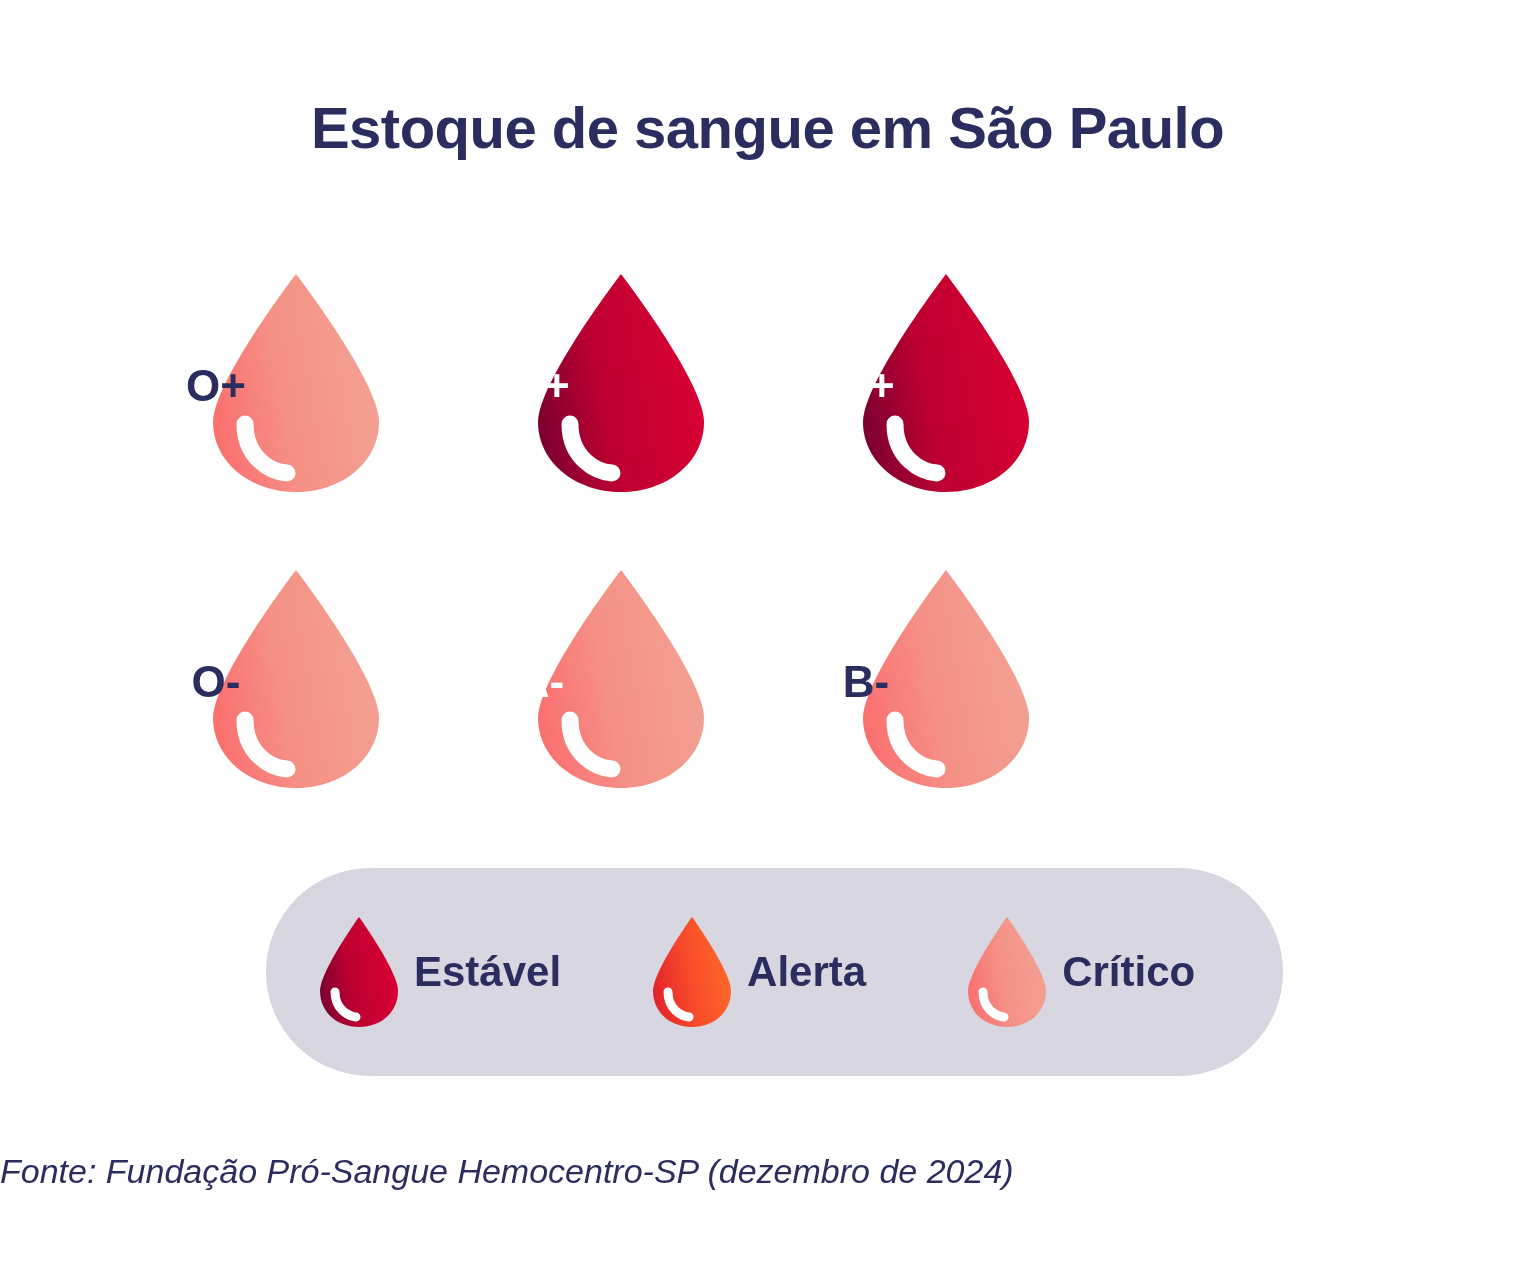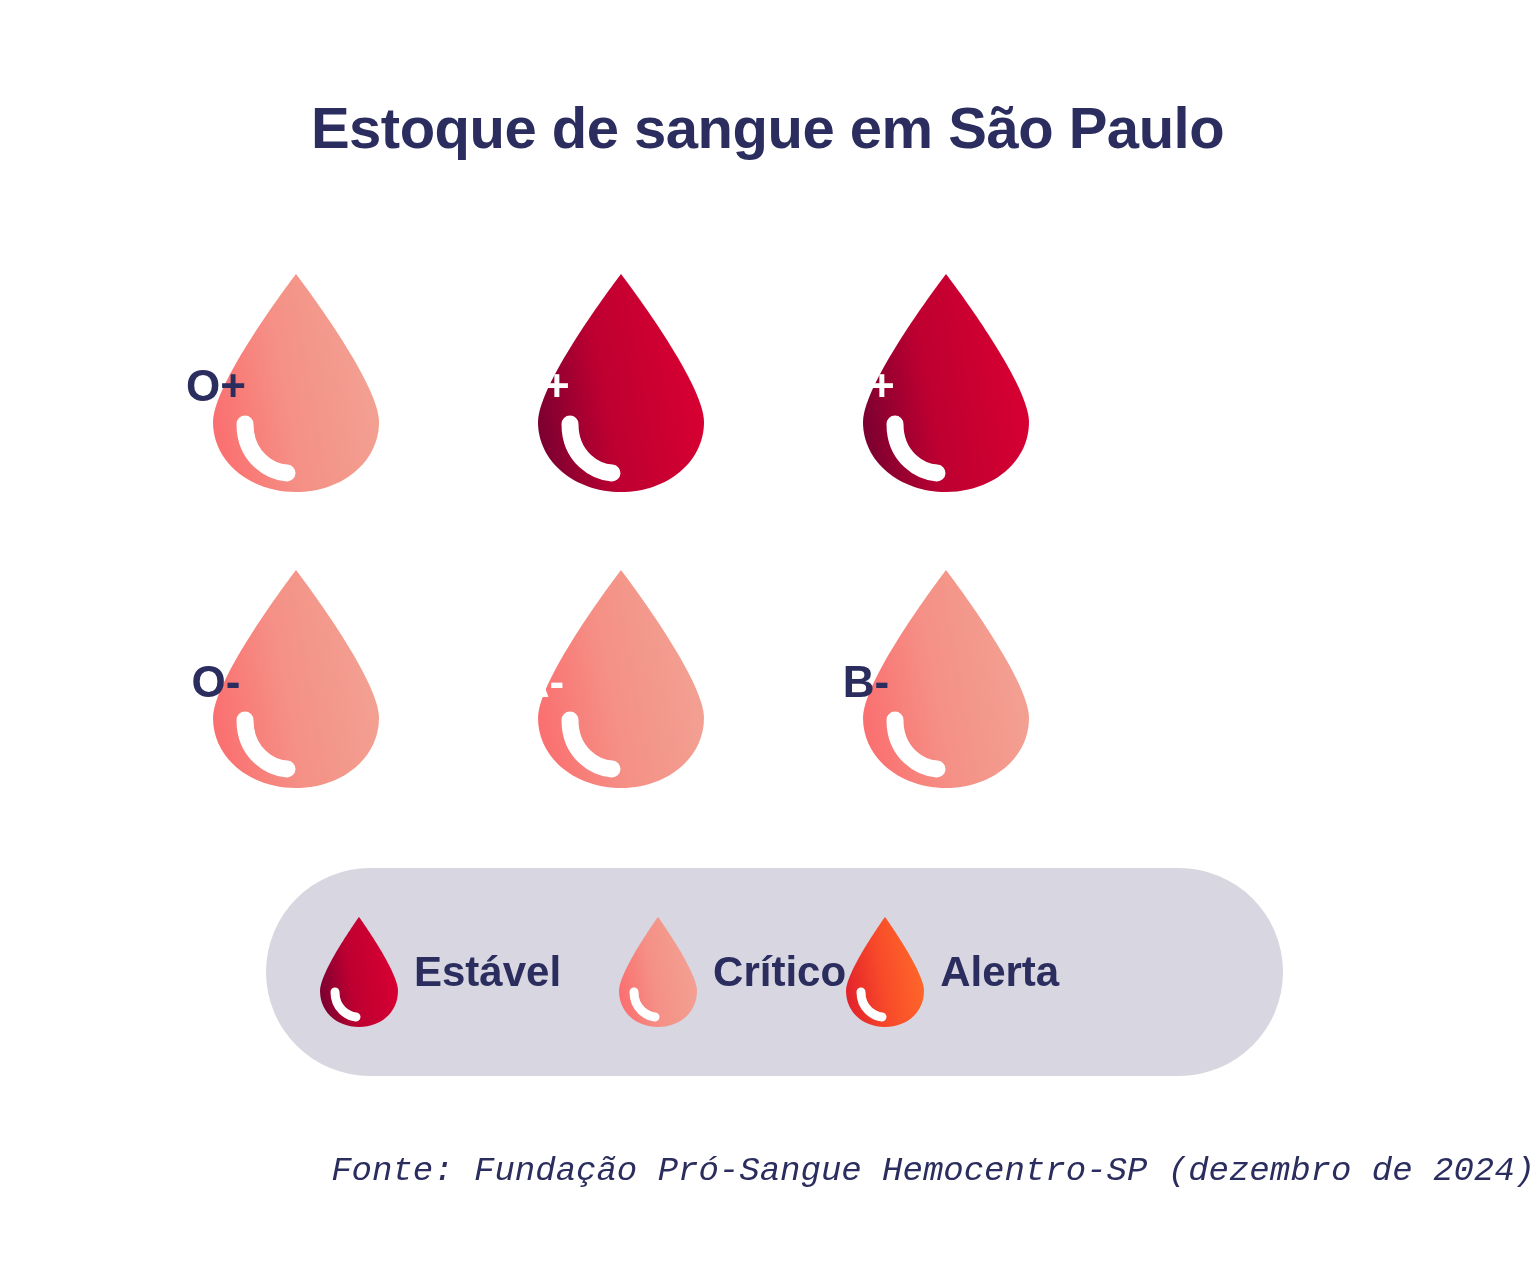--- a/index.html
+++ b/index.html
@@ -98,21 +98,21 @@
     align-items: center;
     box-sizing: border-box;
     padding-left: 54px;
   }
   .legend-item {
     display: flex;
     flex-direction: row;
     align-items: center;
     column-gap: 16px;
   }
-  .legend-item.spacer-1 { margin-right: 58px; }
+  .legend-item.spacer-1 { margin-right: 92px; }
   .legend-item.spacer-2 { margin-right: 102px; }
 
   .legend-drop {
     width: 78px;
     height: 112px;
     flex: 0 0 auto;
   }
   .legend-drop svg {
     display: block;
     width: 78px;
@@ -125,26 +125,25 @@
     white-space: nowrap;
     line-height: 1;
   }
 
   
   .footer {
     position: absolute;
     top: 1152px;
     left: 0;
     width: 1535px;
-    text-align: right;
+    text-align: left;
     font-size: 34px;
     font-style: italic;
     color: #2B2D5E;
     white-space: nowrap;
-    font-family: Liberation Mono, monospace;
   }
 </style>
 </head>
 <body>
 
 <div class="canvas">
 
   <div class="title">Estoque de sangue em São Paulo</div>
 
   <div class="grid">
@@ -275,51 +274,51 @@
               <stop offset="100%" stop-color="#DA0032"></stop>
             </linearGradient>
           </defs>
           <path d="M39 1 C39 1 78 55 78 75 C78 96 61 111 39 111 C17 111 0 96 0 75 C0 55 39 1 39 1 Z" fill="url(#g-lg1)"></path>
           <path d="M15 76 C15 93 28 100 36 101" fill="none" stroke="#FFFFFF" stroke-width="9" stroke-linecap="round"></path>
         </svg>
       </span>
       <span class="legend-label">Estável</span>
     </div>
 
+    <div class="legend-item spacer-2">
+      <span class="legend-drop">
+        <svg viewBox="0 0 78 112" xmlns="http://www.w3.org/2000/svg">
+          <defs>
+            <linearGradient id="g-lg2" x1="0" y1="0.62" x2="1" y2="0.38">
+              <stop offset="0%" stop-color="#E3232B"></stop>
+              <stop offset="45%" stop-color="#F84A2A"></stop>
+              <stop offset="100%" stop-color="#FF6A29"></stop>
+            </linearGradient>
+          </defs>
+          <path d="M39 1 C39 1 78 55 78 75 C78 96 61 111 39 111 C17 111 0 96 0 75 C0 55 39 1 39 1 Z" fill="url(#g-lg2)"></path>
+          <path d="M15 76 C15 93 28 100 36 101" fill="none" stroke="#FFFFFF" stroke-width="9" stroke-linecap="round"></path>
+        </svg>
+      </span>
+      <span class="legend-label">Alerta</span>
+    </div>
+
     <div class="legend-item">
       <span class="legend-drop">
         <svg viewBox="0 0 78 112" xmlns="http://www.w3.org/2000/svg">
           <defs>
             <linearGradient id="g-lg3" x1="0" y1="0.62" x2="1" y2="0.38">
               <stop offset="0%" stop-color="#FA7070"></stop>
               <stop offset="42%" stop-color="#F59086"></stop>
               <stop offset="100%" stop-color="#F2A293"></stop>
             </linearGradient>
           </defs>
           <path d="M39 1 C39 1 78 55 78 75 C78 96 61 111 39 111 C17 111 0 96 0 75 C0 55 39 1 39 1 Z" fill="url(#g-lg3)"></path>
           <path d="M15 76 C15 93 28 100 36 101" fill="none" stroke="#FFFFFF" stroke-width="9" stroke-linecap="round"></path>
         </svg>
       </span>
       <span class="legend-label">Crítico</span>
     </div>
 
-    <div class="legend-item spacer-2">
-      <span class="legend-drop">
-        <svg viewBox="0 0 78 112" xmlns="http://www.w3.org/2000/svg">
-          <defs>
-            <linearGradient id="g-lg2" x1="0" y1="0.62" x2="1" y2="0.38">
-              <stop offset="0%" stop-color="#E3232B"></stop>
-              <stop offset="45%" stop-color="#F84A2A"></stop>
-              <stop offset="100%" stop-color="#FF6A29"></stop>
-            </linearGradient>
-          </defs>
-          <path d="M39 1 C39 1 78 55 78 75 C78 96 61 111 39 111 C17 111 0 96 0 75 C0 55 39 1 39 1 Z" fill="url(#g-lg2)"></path>
-          <path d="M15 76 C15 93 28 100 36 101" fill="none" stroke="#FFFFFF" stroke-width="9" stroke-linecap="round"></path>
-        </svg>
-      </span>
-      <span class="legend-label">Alerta</span>
-    </div>
-
   </div>
 
   <div class="footer">Fonte: Fundação Pró-Sangue Hemocentro-SP (dezembro de 2024)</div>
 
 </div>
 
 </body></html>

